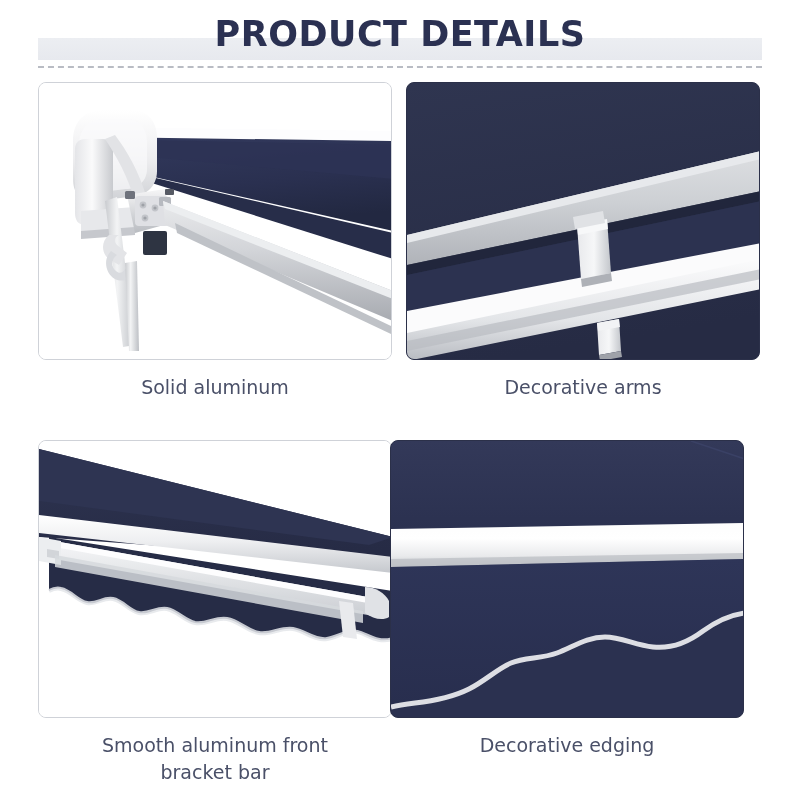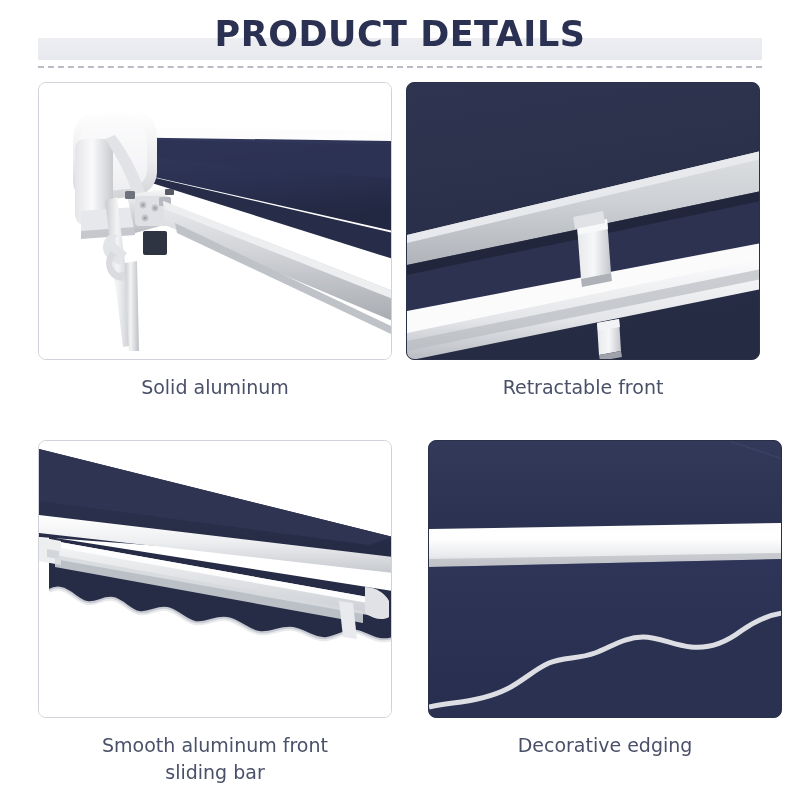--- a/index.html
+++ b/index.html
@@ -67,21 +67,21 @@
     width: 800px;
     height: 700px;
   }
   .cell {
     position: absolute;
     width: 356px;
   }
   .cell-tl { left: 38px;  top: 0px; }
   .cell-tr { left: 406px; top: 0px; }
   .cell-bl { left: 38px;  top: 358px; }
-  .cell-br { left: 428px; top: 358px; }
+  .cell-br { left: 390px; top: 358px; }
 
   .panel {
     position: relative;
     width: 354px;
     height: 278px;
     border: 1px solid #cfd2d8;
     border-radius: 8px;
     background: #ffffff;
     overflow: hidden;
     box-sizing: border-box;
@@ -272,21 +272,21 @@
 
             <g>
               <path d="M190,240 L212,236 L214,268 L192,272 Z" fill="url(#g2joint)"></path>
               <path d="M190,240 L212,236 L213,244 L191,248 Z" fill="#f2f3f5"></path>
               <path d="M192,272 L214,268 L215,274 L193,278 Z" fill="#9fa2a9"></path>
             </g>
           </svg>
         </div>
       </div>
       <div class="caption">
-        <span>Retractable front</span>
+        <span>Decorative arms</span>
       </div>
     </div>
 
     <div class="cell cell-bl">
       <div class="panel">
         <div class="p3-canvas">
           <svg width="354" height="278" viewBox="0 0 354 278">
             <defs>
               <linearGradient id="g3fabric" x1="0" y1="0" x2="0.15" y2="1">
                 <stop offset="0%" stop-color="#2f3552"></stop>
@@ -347,21 +347,21 @@
             <path d="M8,108 L20,110 L20,118 L8,116 Z" fill="#d2d5d9"></path>
 
             <path d="M16,114 L324,170 L324,182 L16,126 Z" fill="#d6d9dd" opacity="0.85"></path>
 
             <path d="M300,160 L314,162 L318,198 L304,196 Z" fill="#e9eaed"></path>
           </svg>
         </div>
       </div>
       <div class="caption">
         <span>Smooth aluminum front</span>
-        <span>sliding bar</span>
+        <span>bracket bar</span>
       </div>
     </div>
 
     <div class="cell cell-br">
       <div class="panel navy">
         <div class="p4-canvas">
           <svg width="354" height="278" viewBox="0 0 354 278">
             <defs>
               <linearGradient id="g4top" x1="0" y1="0" x2="0" y2="1">
                 <stop offset="0%" stop-color="#333959"></stop>

